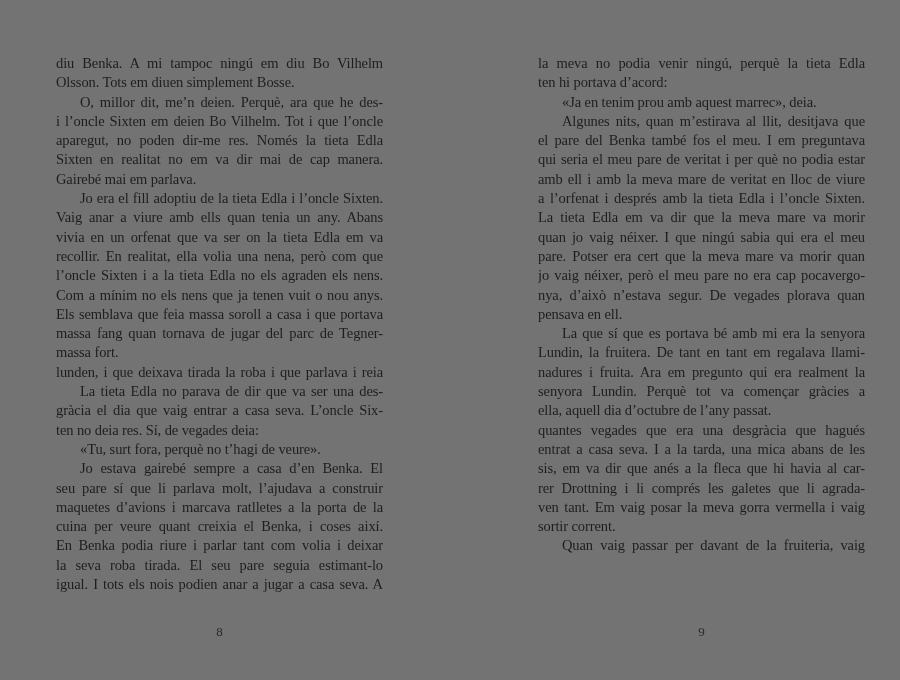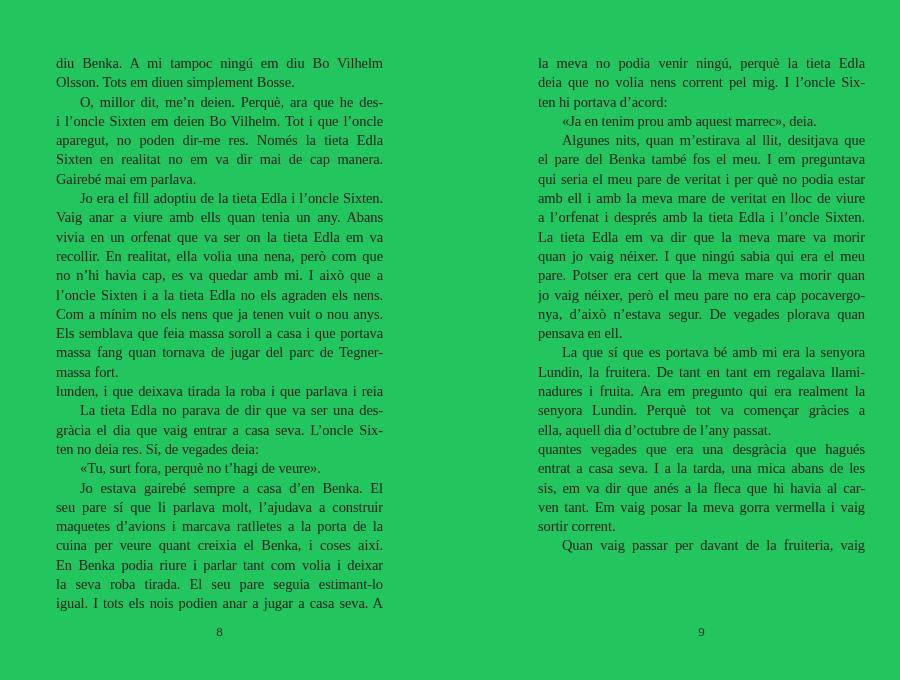--- a/index.html
+++ b/index.html
@@ -12,21 +12,21 @@
     height: 680px;
     position: relative;
     overflow: hidden;
     font-family: "Liberation Serif", "DejaVu Serif", serif;
     color: #1e1e1e;
   }
   .spread {
     position: absolute;
     left: 0; top: 0;
     width: 900px; height: 680px;
-    background: #22c55e;
+    background: #737373;
   }
   .page {
     position: absolute;
     top: 54px;
     width: 327px;
     height: 610px;
   }
   .page.left  { left: 56px; }
   .page.right { left: 538px; }
   .text-block {
@@ -71,21 +71,20 @@
         <div class="line end">Olsson. Tots em diuen simplement Bosse.</div>
         <div class="line indent">O, millor dit, me’n deien. Perquè, ara que he des-</div>
         <div class="line">i l’oncle Sixten em deien Bo Vilhelm. Tot i que l’oncle</div>
         <div class="line">aparegut, no poden dir-me res. Només la tieta Edla</div>
         <div class="line">Sixten en realitat no em va dir mai de cap manera.</div>
         <div class="line end">Gairebé mai em parlava.</div>
         <div class="line indent">Jo era el fill adoptiu de la tieta Edla i l’oncle Sixten.</div>
         <div class="line">Vaig anar a viure amb ells quan tenia un any. Abans</div>
         <div class="line">vivia en un orfenat que va ser on la tieta Edla em va</div>
         <div class="line">recollir. En realitat, ella volia una nena, però com que</div>
-        <div class="line">no n’hi havia cap, es va quedar amb mi. I això que a</div>
         <div class="line">l’oncle Sixten i a la tieta Edla no els agraden els nens.</div>
         <div class="line">Com a mínim no els nens que ja tenen vuit o nou anys.</div>
         <div class="line">Els semblava que feia massa soroll a casa i que portava</div>
         <div class="line">massa fang quan tornava de jugar del parc de Tegner-</div>
         <div class="line end">massa fort.</div>
         <div class="line">lunden, i que deixava tirada la roba i que parlava i reia</div>
         <div class="line indent">La tieta Edla no parava de dir que va ser una des-</div>
         <div class="line">gràcia el dia que vaig entrar a casa seva. L’oncle Six-</div>
         <div class="line end">ten no deia res. Sí, de vegades deia:</div>
         <div class="line indent end">«Tu, surt fora, perquè no t’hagi de veure».</div>
@@ -96,21 +95,20 @@
         <div class="line">En Benka podia riure i parlar tant com volia i deixar</div>
         <div class="line">la seva roba tirada. El seu pare seguia estimant-lo</div>
         <div class="line">igual. I tots els nois podien anar a jugar a casa seva. A</div>
       </div>
     <div class="pagenum">8</div>
   </div>
 
   <div class="page right">
     <div class="text-block">
         <div class="line">la meva no podia venir ningú, perquè la tieta Edla</div>
-        <div class="line">deia que no volia nens corrent pel mig. I l’oncle Six-</div>
         <div class="line end">ten hi portava d’acord:</div>
         <div class="line indent end">«Ja en tenim prou amb aquest marrec», deia.</div>
         <div class="line indent">Algunes nits, quan m’estirava al llit, desitjava que</div>
         <div class="line">el pare del Benka també fos el meu. I em preguntava</div>
         <div class="line">qui seria el meu pare de veritat i per què no podia estar</div>
         <div class="line">amb ell i amb la meva mare de veritat en lloc de viure</div>
         <div class="line">a l’orfenat i després amb la tieta Edla i l’oncle Sixten.</div>
         <div class="line">La tieta Edla em va dir que la meva mare va morir</div>
         <div class="line">quan jo vaig néixer. I que ningú sabia qui era el meu</div>
         <div class="line">pare. Potser era cert que la meva mare va morir quan</div>
@@ -118,20 +116,21 @@
         <div class="line">nya, d’això n’estava segur. De vegades plorava quan</div>
         <div class="line end">pensava en ell.</div>
         <div class="line indent">La que sí que es portava bé amb mi era la senyora</div>
         <div class="line">Lundin, la fruitera. De tant en tant em regalava llami-</div>
         <div class="line">nadures i fruita. Ara em pregunto qui era realment la</div>
         <div class="line">senyora Lundin. Perquè tot va començar gràcies a</div>
         <div class="line end">ella, aquell dia d’octubre de l’any passat.</div>
         <div class="line">quantes vegades que era una desgràcia que hagués</div>
         <div class="line">entrat a casa seva. I a la tarda, una mica abans de les</div>
         <div class="line">sis, em va dir que anés a la fleca que hi havia al car-</div>
+        <div class="line">rer Drottning i li comprés les galetes que li agrada-</div>
         <div class="line">ven tant. Em vaig posar la meva gorra vermella i vaig</div>
         <div class="line end">sortir corrent.</div>
         <div class="line indent">Quan vaig passar per davant de la fruiteria, vaig</div>
       </div>
     <div class="pagenum">9</div>
   </div>
 
 </div>
 
 </body></html>

